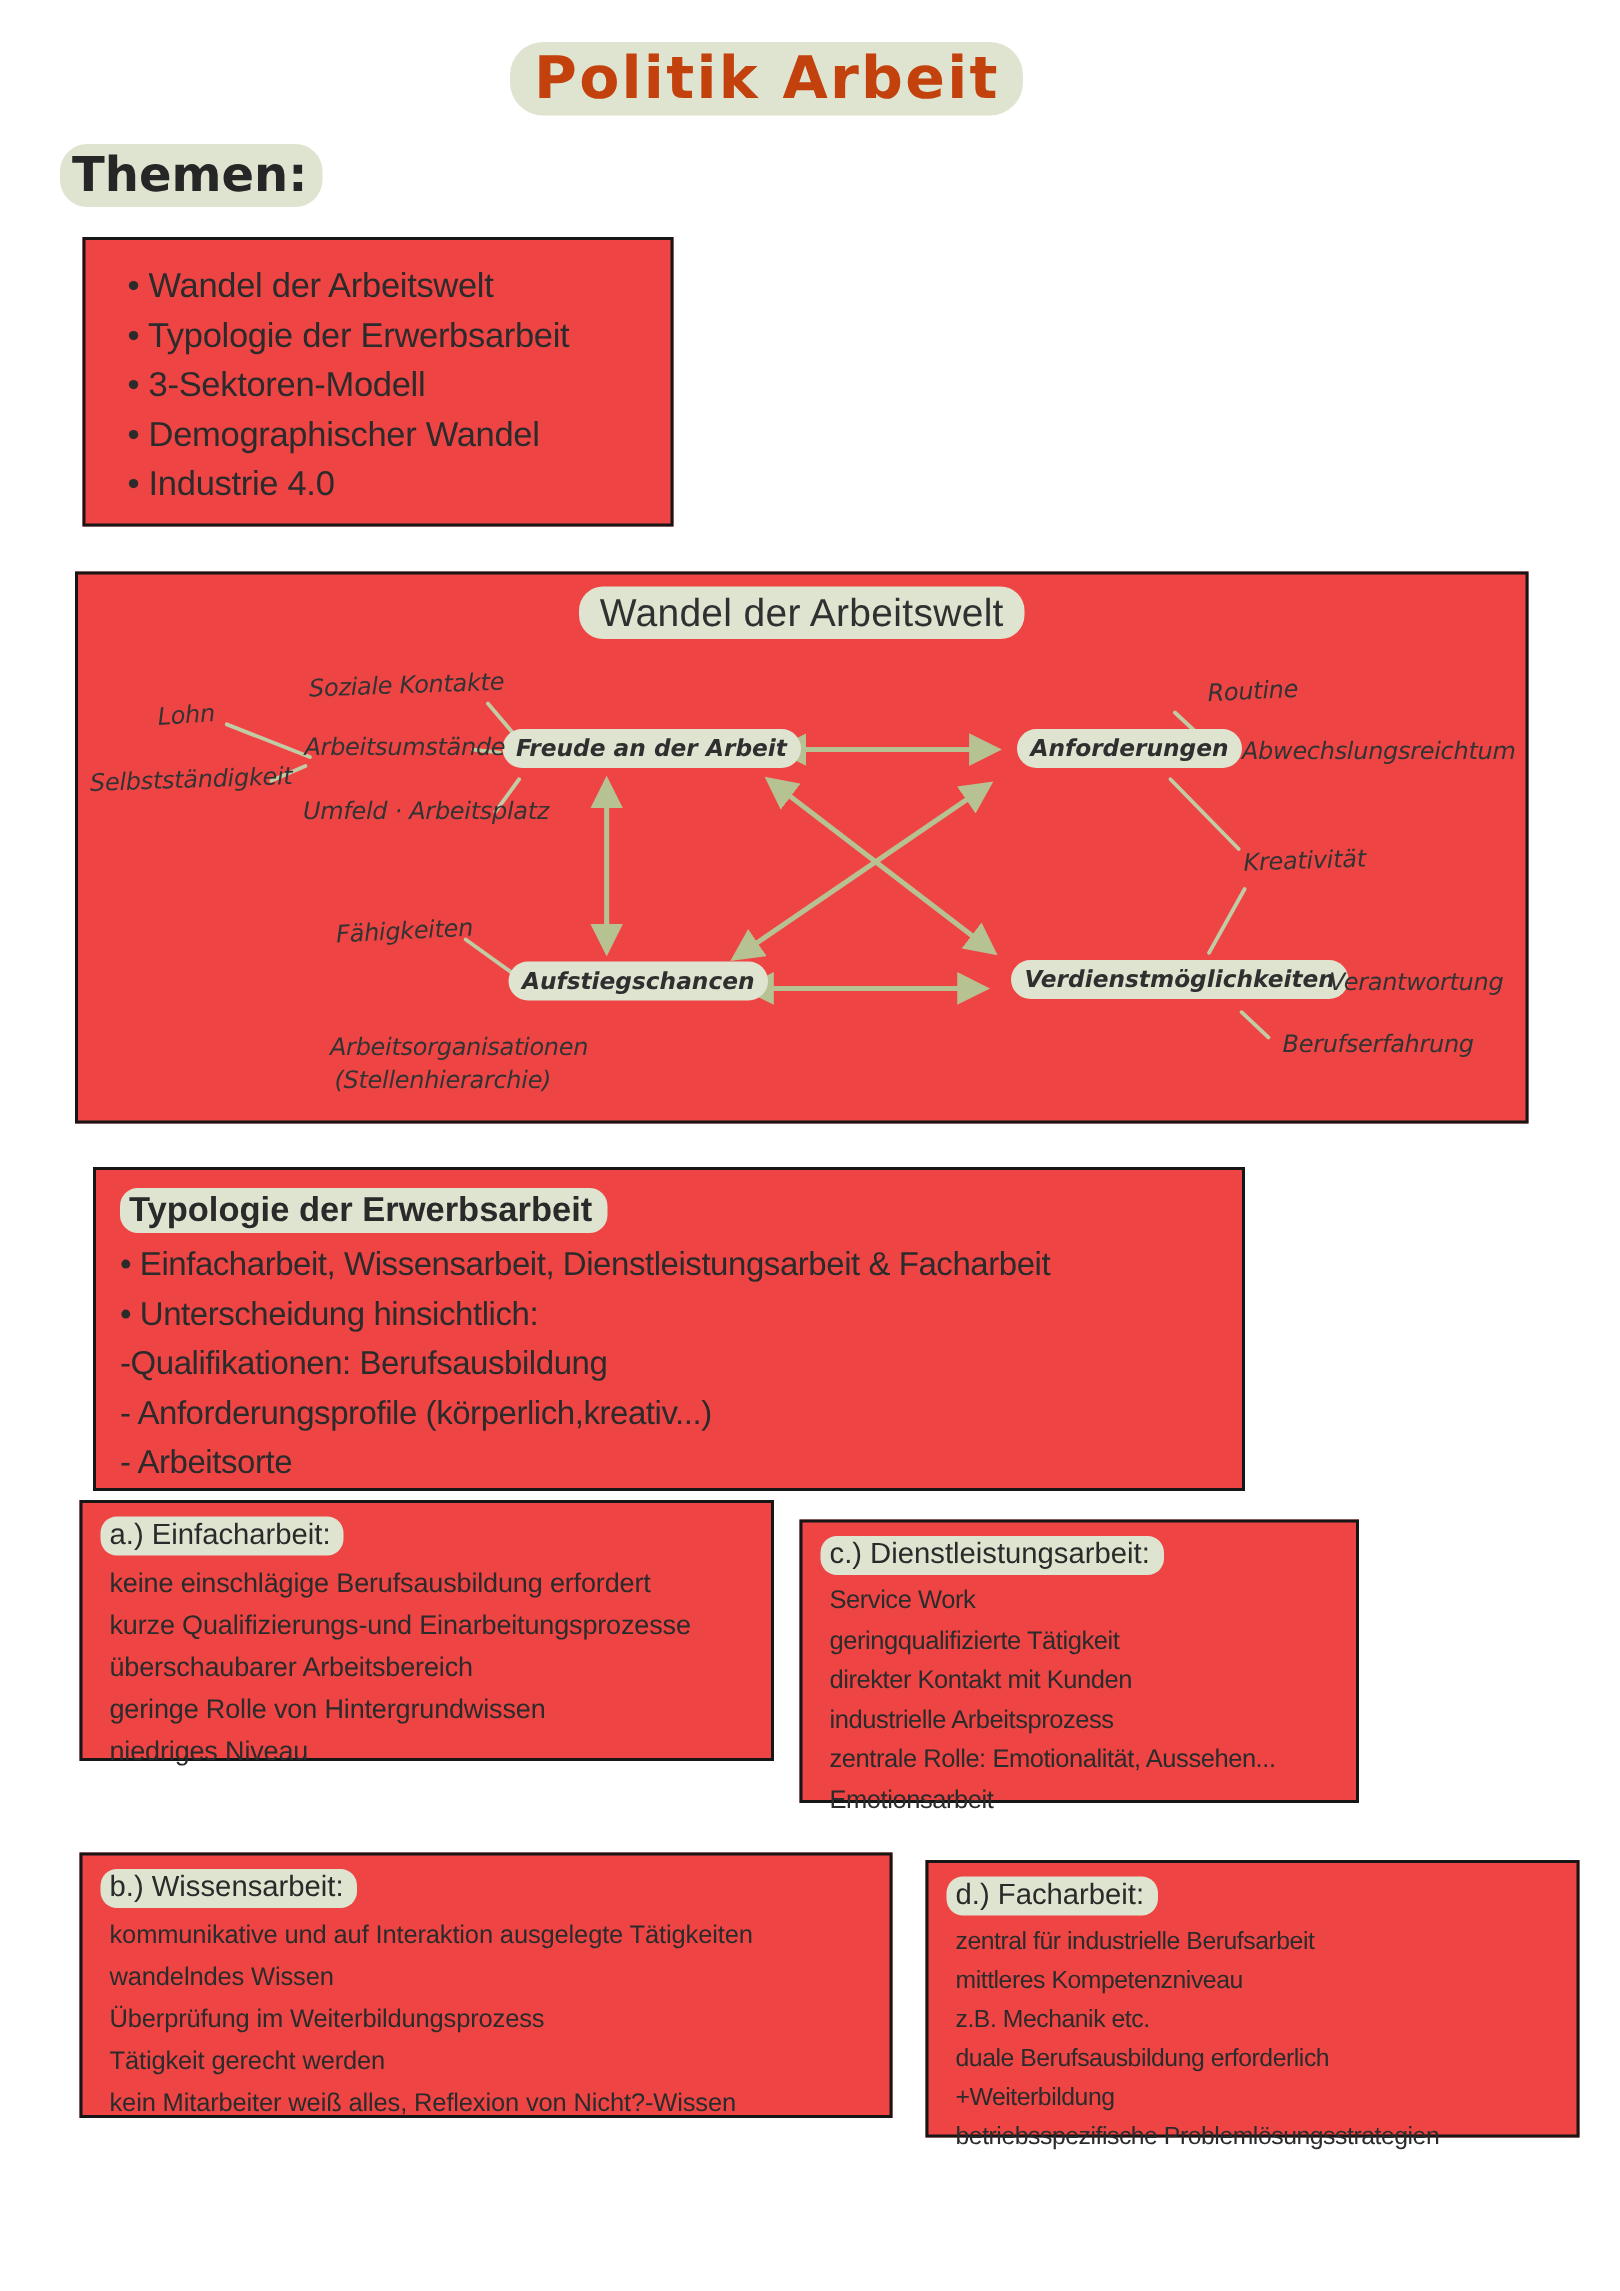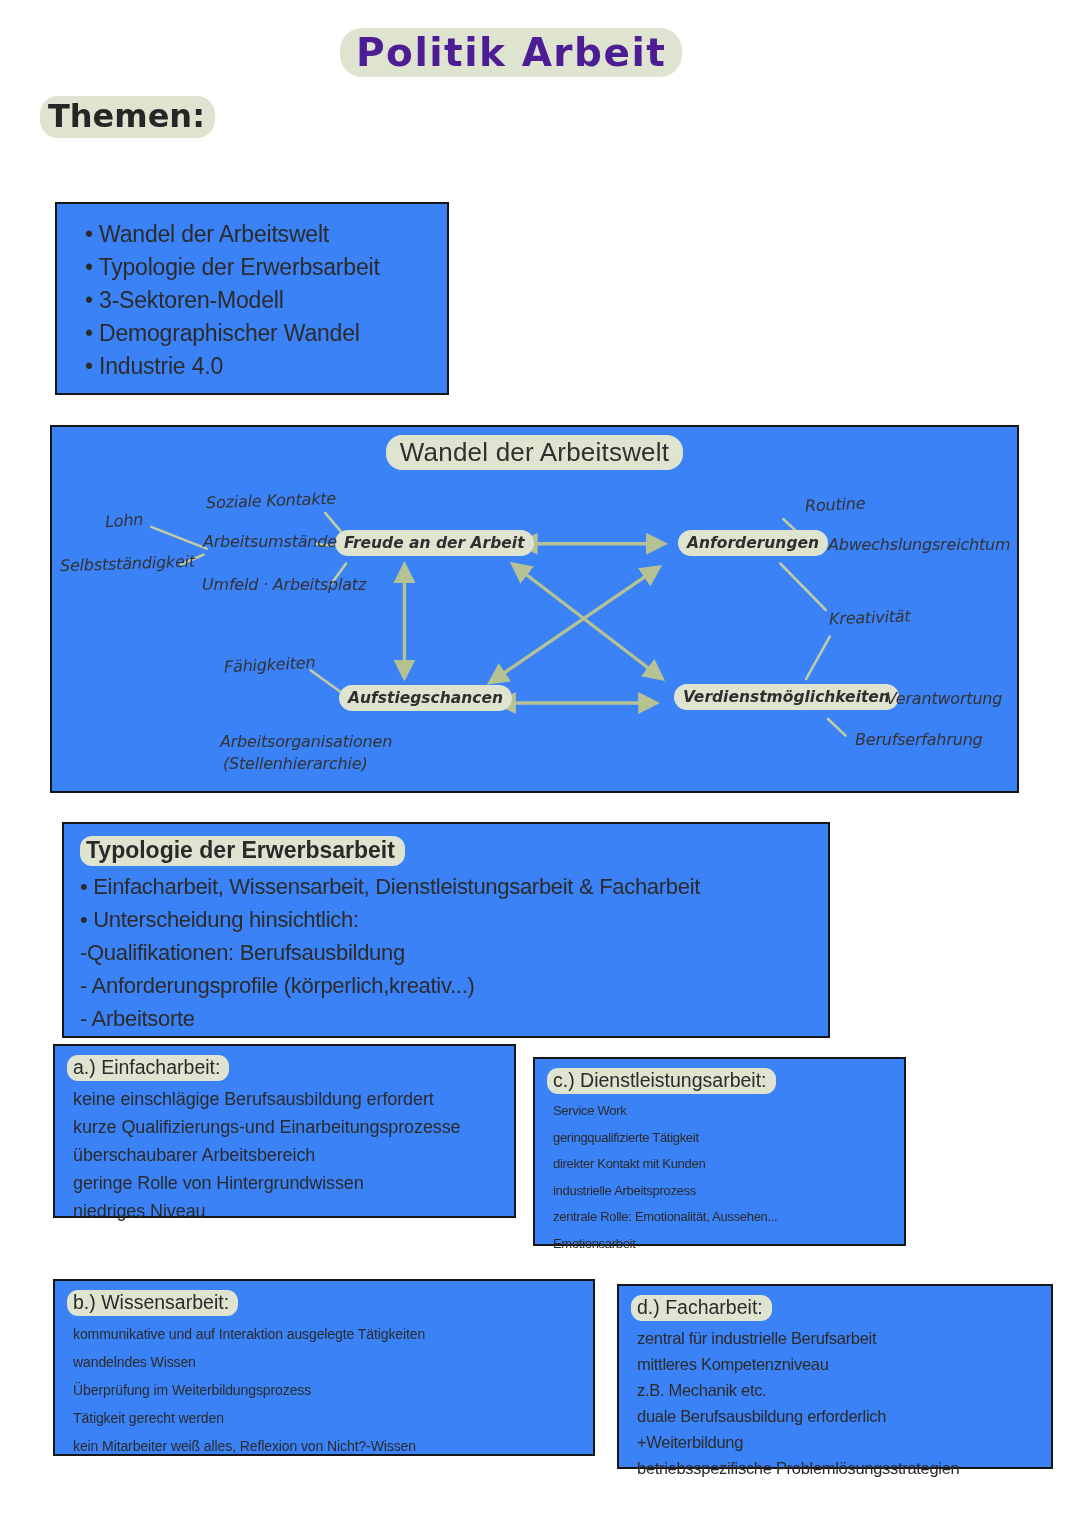--- a/index.html
+++ b/index.html
@@ -7,30 +7,30 @@
     position:relative;width:1080px;height:1527px;background:#ffffff;
     font-family:"Liberation Sans",sans-serif;color:#2b2b2b;overflow:hidden;
   }
   .pill{
     background:#dfe4d0;border-radius:14px;padding:1px 10px;display:inline-block;
   }
   
   .main-title{
     position:absolute;left:340px;top:28px;
     font-family:"DejaVu Sans",sans-serif;font-weight:800;font-size:39px;
-    letter-spacing:1.5px;color:#4c1d95;
+    letter-spacing:1.5px;color:#c2410c;
   }
   .main-title .pill{border-radius:22px;padding:2px 16px;}
   .themen{
     position:absolute;left:40px;top:96px;
     font-family:"DejaVu Sans",sans-serif;font-weight:800;font-size:32px;color:#262626;
   }
   .themen .pill{border-radius:18px;padding:1px 10px 3px 8px;}
   
-  .box{position:absolute;border:2.5px solid #161616;background:#3b82f6;box-sizing:border-box;margin-top:44px;}
+  .box{position:absolute;border:2.5px solid #161616;background:#ef4444;box-sizing:border-box;}
   .topics-box{left:55px;top:158px;width:394px;height:193px;padding:14px 10px 10px 28px;}
   .topics-box ul{margin:0;padding:0;list-style:none;}
   .topics-box li{font-size:23px;line-height:33px;letter-spacing:-0.2px;}
   .topics-box li::before{content:"• ";font-size:23px;}
   
   .diagram-box{left:50px;top:381px;width:969px;height:368px;}
   .diagram-title{position:absolute;left:0;right:0;top:8px;text-align:center;
     font-size:26px;font-weight:500;letter-spacing:0.2px;color:#303030;}
   .diagram-title .pill{border-radius:16px;padding:2px 14px;}
   .dsvg{position:absolute;left:0;top:0;width:100%;height:100%;}
@@ -51,23 +51,23 @@
   .typ-title .pill{border-radius:12px;padding:1px 10px 2px 6px;}
   .typ-line{font-size:22px;line-height:33px;letter-spacing:-0.3px;}
   
   .card{padding:9px 12px;}
   .card-title{font-size:19.5px;font-weight:500;margin-bottom:4px;color:#2a2a2a;}
   .card-title .pill{border-radius:11px;padding:1px 9px 2px 6px;}
   .card-line{letter-spacing:-0.1px;}
   .card-a{left:53px;top:1000px;width:463px;height:174px;}
   .card-a .card-line{font-size:18px;line-height:28px;}
   .card-c{left:533px;top:1013px;width:373px;height:189px;}
-  .card-c .card-line{font-size:13px;line-height:26.5px;letter-spacing:-0.3px;}
+  .card-c .card-line{font-size:17px;line-height:26.5px;letter-spacing:-0.3px;}
   .card-b{left:53px;top:1235px;width:542px;height:177px;}
-  .card-b .card-line{font-size:14px;line-height:28px;}
+  .card-b .card-line{font-size:17px;line-height:28px;}
   .card-d{left:617px;top:1240px;width:436px;height:185px;}
   .card-d .card-line{font-size:16.5px;line-height:26px;letter-spacing:-0.3px;}
   .card .card-line{padding-left:6px;}
 </style>
 </head>
 <body>
 
 <div class="page">
 
   <div class="main-title">

